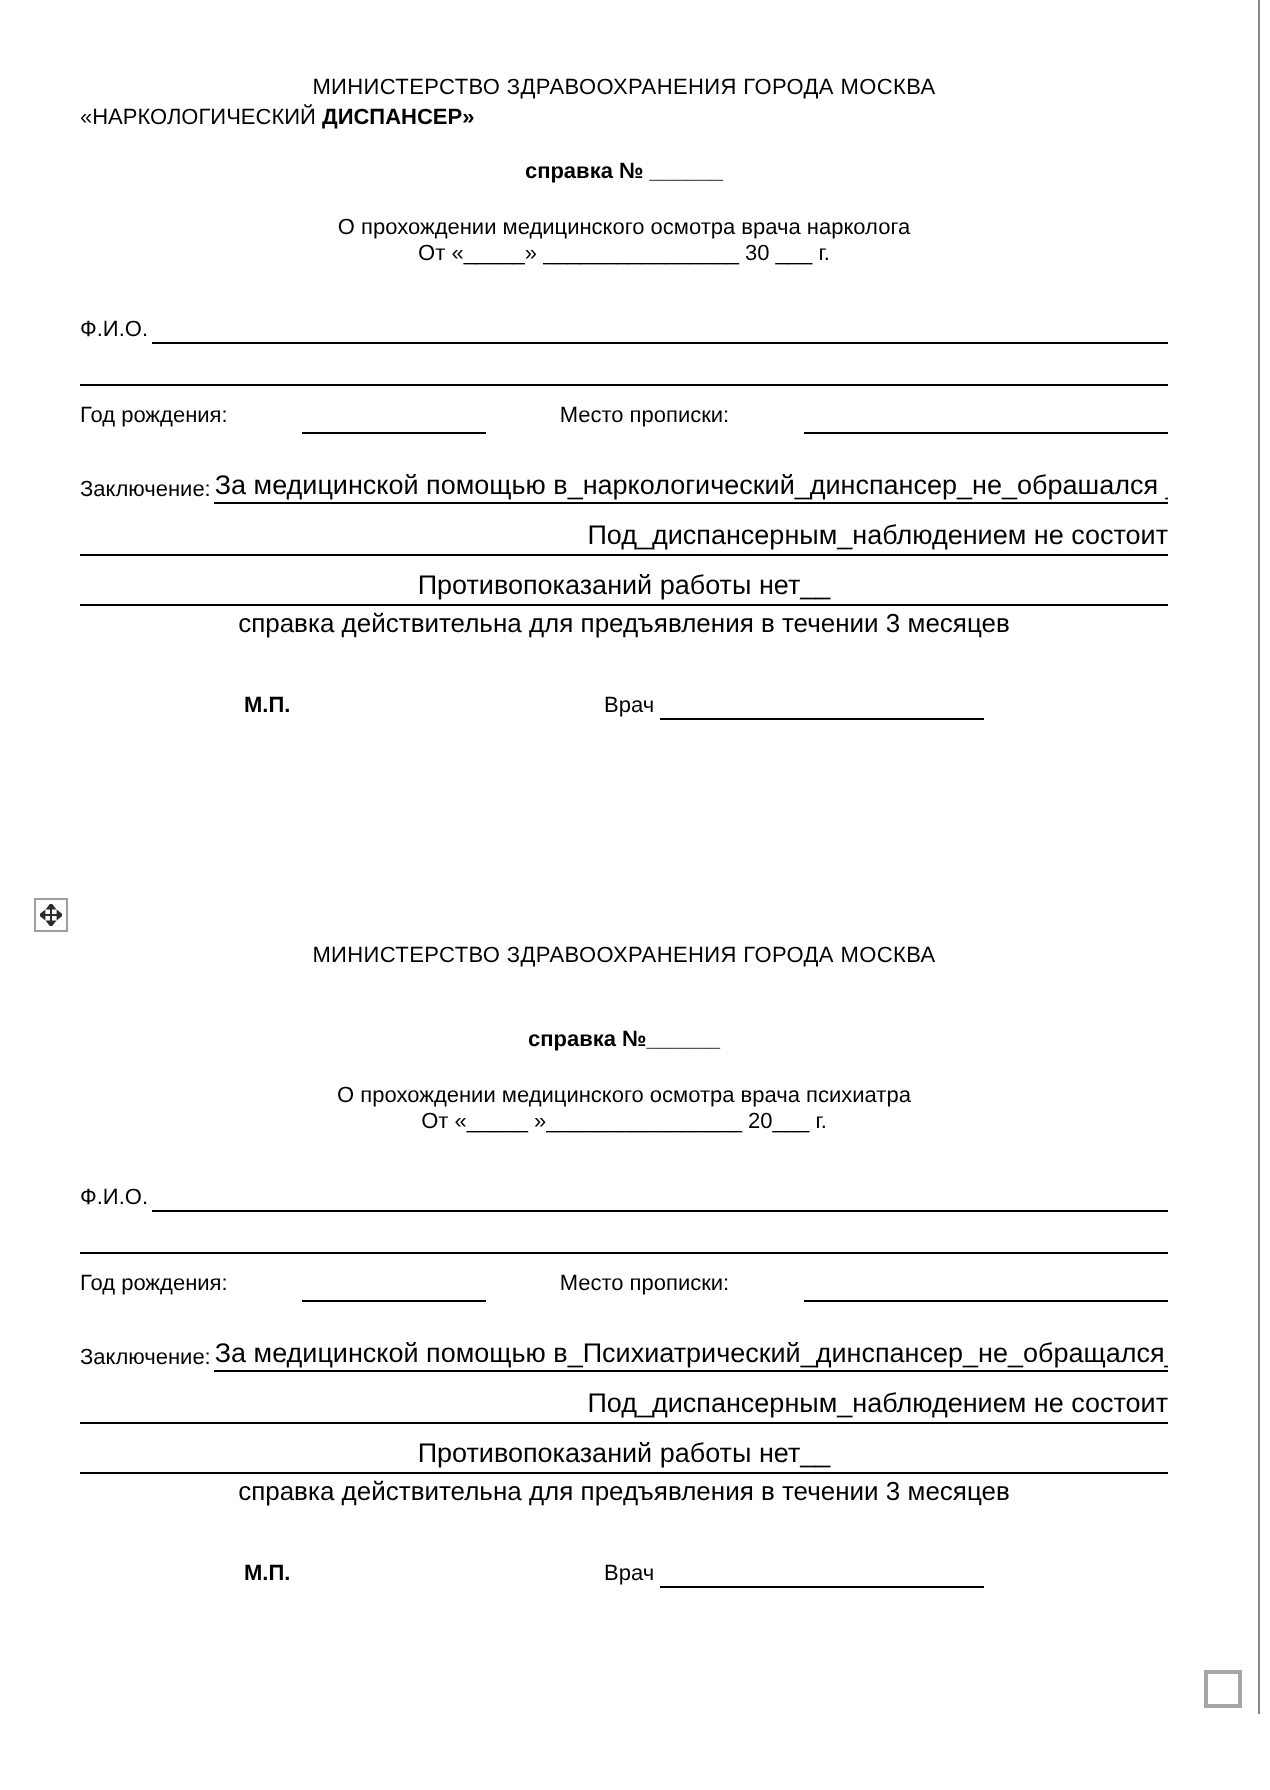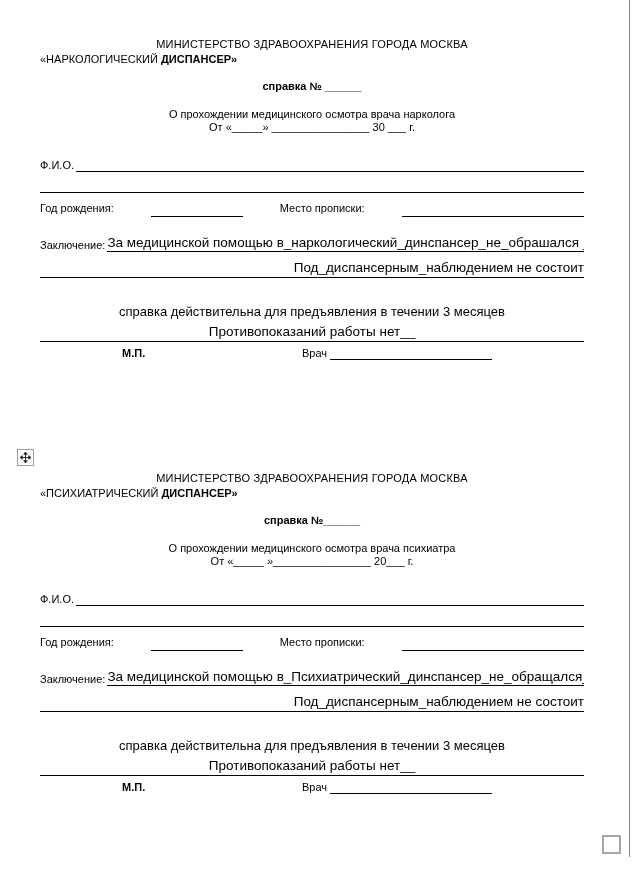--- a/index.html
+++ b/index.html
@@ -26,21 +26,21 @@
   .fio-row .lbl{white-space:nowrap;padding-right:2px;}
   .fill{flex:1 1 auto;border-bottom:1px solid #000;height:14px;}
   .hr2{top:154px;height:0;border-bottom:1px solid #000;}
   .birth-row{top:164px;height:15px;display:flex;align-items:flex-start;gap:37px;}
   .birth-row .lbl{white-space:nowrap;}
   .fill-birth{flex:0 0 92px;border-bottom:1px solid #000;height:14px;}
   .concl-row1{top:196px;height:18px;display:flex;align-items:flex-end;}
   .concl-row1 .lbl{white-space:nowrap;padding-right:2px;text-align:center;}
   .concl-text{flex:1 1 auto;border-bottom:1px solid #000;font-size:13.5px;line-height:16px;height:16px;white-space:nowrap;overflow:hidden;}
   .concl-row2{top:221px;height:18px;border-bottom:1px solid #000;text-align:right;font-size:13.5px;line-height:18px;}
-  .concl-row3{top:246px;height:18px;border-bottom:1px solid #000;text-align:center;font-size:13.5px;line-height:18px;margin-top:39px;}
+  .concl-row3{top:246px;height:18px;border-bottom:1px solid #000;text-align:center;font-size:13.5px;line-height:18px;}
   .validity{top:268px;text-align:center;font-size:13px;line-height:11px;}
   .mp-row{top:309px;height:16px;}
   .mp{position:absolute;left:82px;font-weight:bold;}
   .doctor{position:absolute;left:262px;white-space:nowrap;}
   .sig-line{display:inline-block;width:162px;height:12px;border-bottom:1px solid #000;vertical-align:bottom;}
   
   .move-handle{
     position:absolute;left:17px;top:449px;width:15px;height:15px;
     border:1px solid #9e9e9e;background:#fdfdfd;box-sizing:content-box;
     display:flex;align-items:center;justify-content:center;cursor:move;
@@ -98,21 +98,20 @@
       <polygon points="5.5,0 3.8,2.2 7.2,2.2"></polygon>
       <polygon points="5.5,11 3.8,8.8 7.2,8.8"></polygon>
       <polygon points="0,5.5 2.2,3.8 2.2,7.2"></polygon>
       <polygon points="11,5.5 8.8,3.8 8.8,7.2"></polygon>
     </g>
   </svg>
 </div>
 
 <section class="cert cert-2">
   <div class="row c-ministry">МИНИСТЕРСТВО ЗДРАВООХРАНЕНИЯ ГОРОДА МОСКВА</div>
-  <div class="row c-org"><span>«ПСИХИАТРИЧЕСКИЙ </span><b>ДИСПАНСЕР»</b></div>
   <div class="row c-spravka">справка №______</div>
   <div class="row c-subject">О прохождении медицинского осмотра врача психиатра</div>
   <div class="row c-date">От «_____ »________________  20___   г.</div>
 
   <div class="row fio-row">
     <span class="lbl">Ф.И.О.</span>
     <span class="fill"></span>
   </div>
   <div class="row hr2"></div>
 

